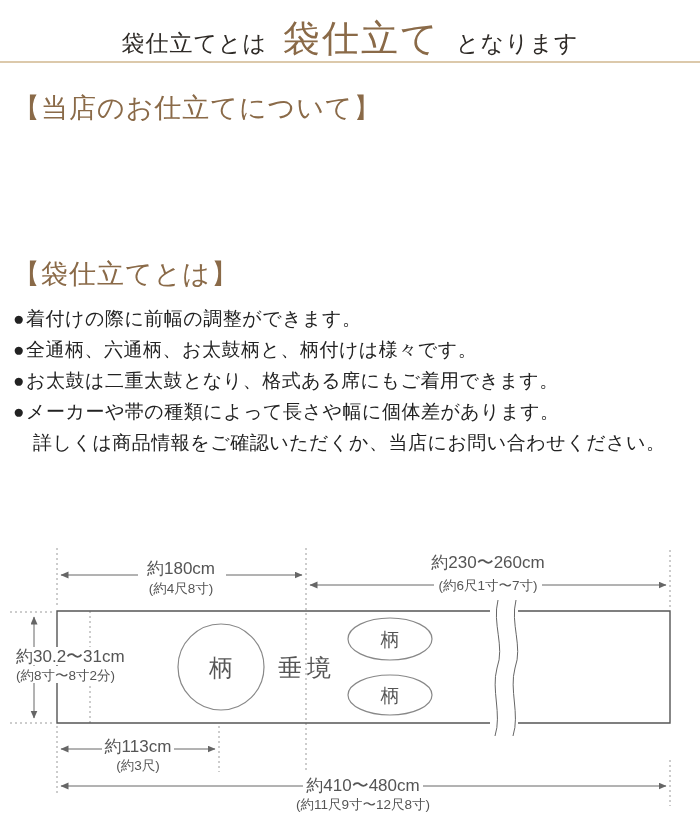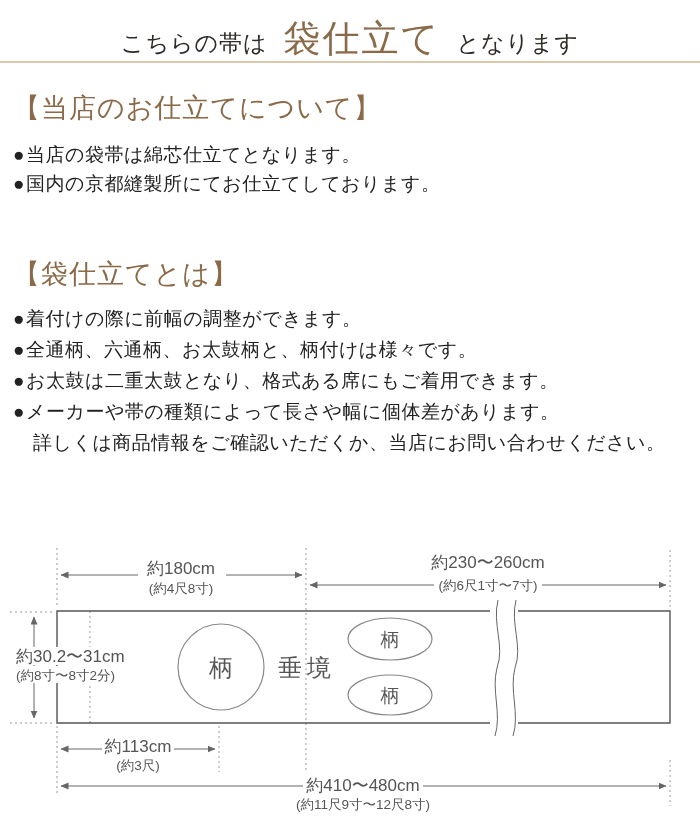--- a/index.html
+++ b/index.html
@@ -49,31 +49,27 @@
   .dotted{stroke:#9a9a9a;stroke-width:1;fill:none;stroke-dasharray:2 3;}
   .shape{stroke:#888;stroke-width:1.2;fill:#fff;}
   .mask{fill:#fff;}
 </style>
 </head>
 <body>
 
 <div class="page">
 
   <header class="title">
-    <span class="t-normal">こちらの帯は</span>
+    <span class="t-normal">袋仕立てとは</span>
     <span class="t-accent">袋仕立て</span>
     <span class="t-normal">となります</span>
   </header>
   <div class="rule"></div>
 
   <h2 class="sec-h h1">【当店のお仕立てについて】</h2>
-  <ul class="bullets s1">
-    <li><span class="bl">●</span><span>当店の袋帯は綿芯仕立てとなります。</span></li>
-    <li><span class="bl">●</span><span>国内の京都縫製所にてお仕立てしております。</span></li>
-  </ul>
 
   <h2 class="sec-h h2">【袋仕立てとは】</h2>
   <ul class="bullets s2">
     <li><span class="bl">●</span><span>着付けの際に前幅の調整ができます。</span></li>
     <li><span class="bl">●</span><span>全通柄、六通柄、お太鼓柄と、柄付けは様々です。</span></li>
     <li><span class="bl">●</span><span>お太鼓は二重太鼓となり、格式ある席にもご着用できます。</span></li>
     <li><span class="bl">●</span><span>メーカーや帯の種類によって長さや幅に個体差があります。</span></li>
     <li class="note">詳しくは商品情報をご確認いただくか、当店にお問い合わせください。</li>
   </ul>
 

